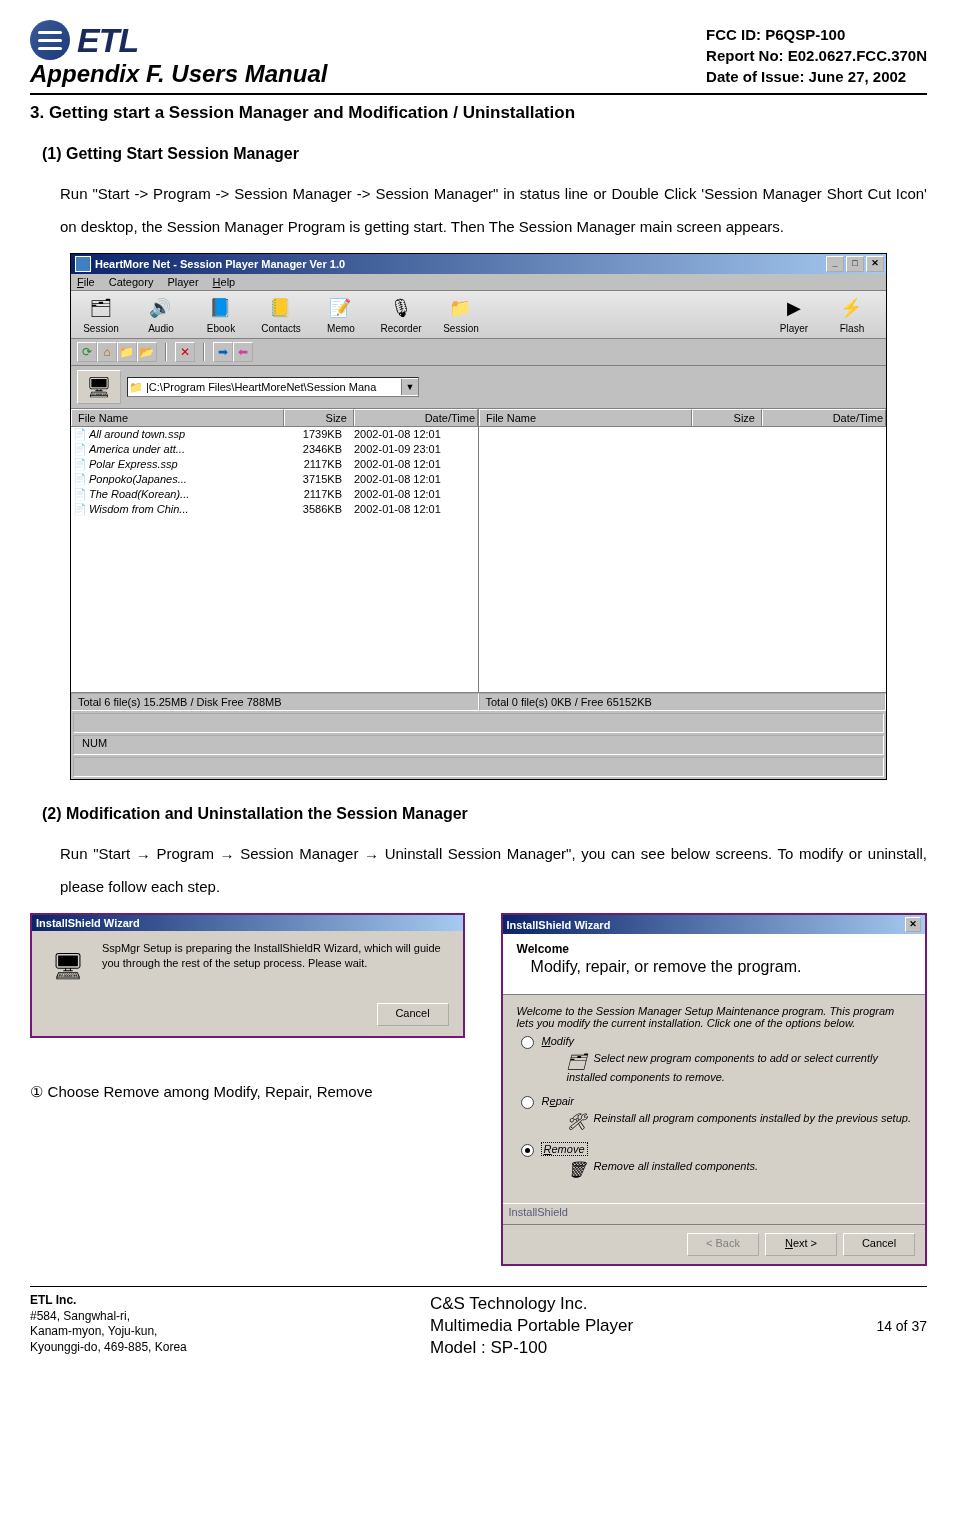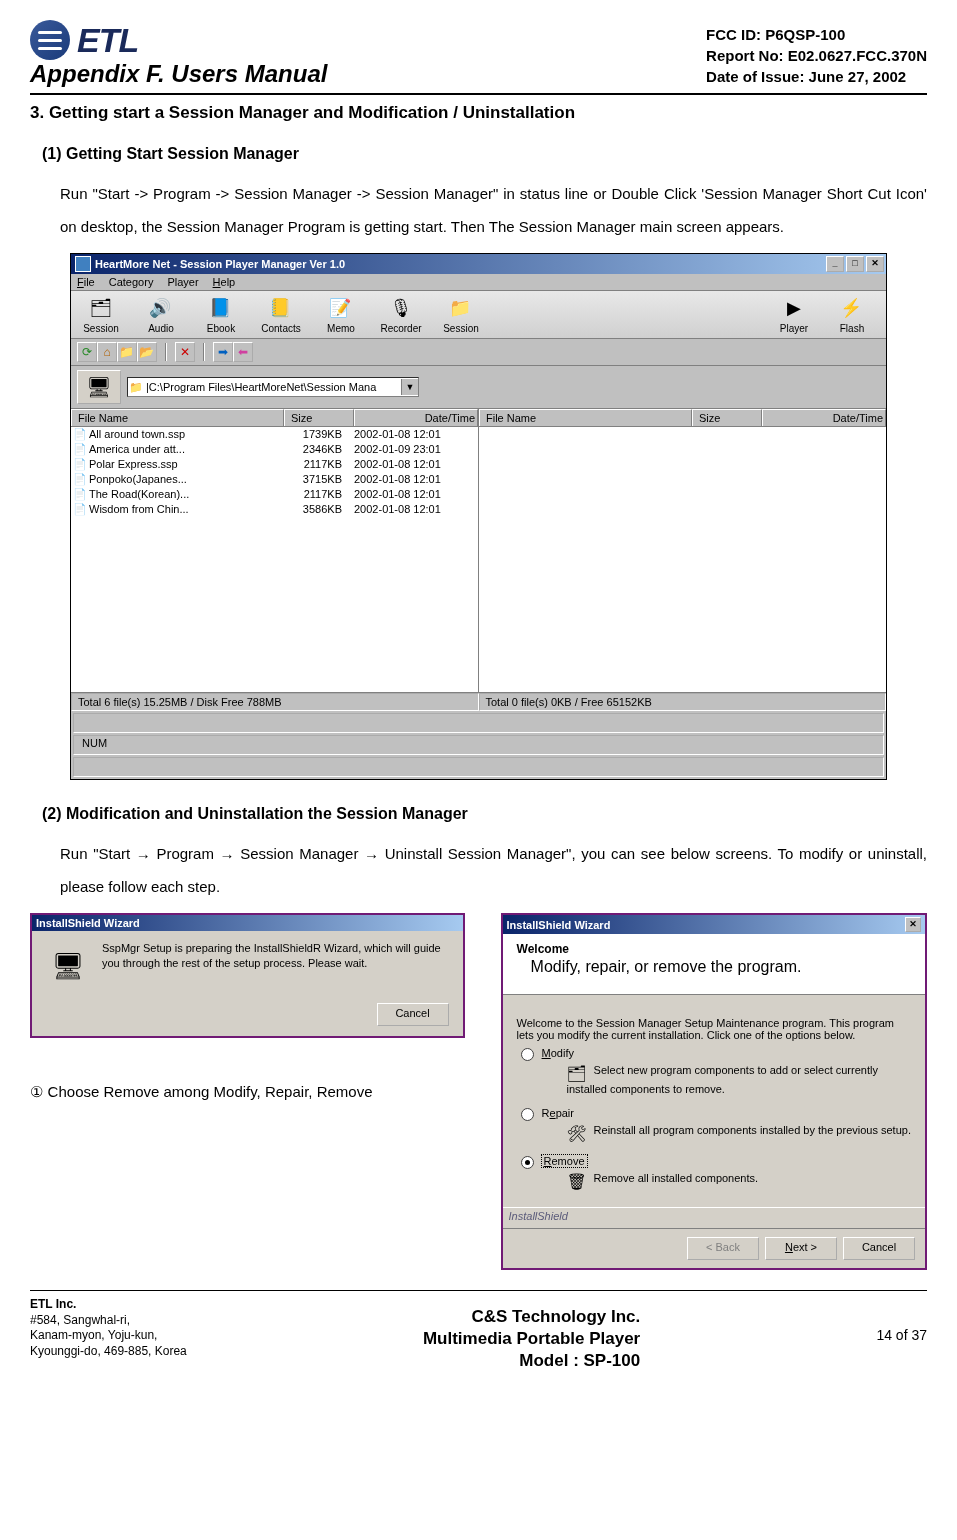--- a/index.html
+++ b/index.html
@@ -276,38 +276,38 @@
       font-size: 11px;
     }
     .fh {
       border-right: 1px solid #808080;
       border-top: 1px solid #fff;
       border-left: 1px solid #fff;
       padding: 2px 6px;
       box-sizing: border-box;
     }
     .fh-name { flex: 1; }
-    .fh-size { width: 70px; text-align: left; }
+    .fh-size { width: 70px; text-align: right; }
     .fh-date { width: 124px; text-align: right; padding-right: 2px;}
     .file-list {
       background: #fff;
       height: 265px;
       overflow: hidden;
     }
     .frow {
       display: flex;
       font-size: 11px;
       padding: 1px 0;
     }
     .fc-icon {
       width: 18px;
       text-align: center;
       font-size: 11px;
     }
-    .fc-name { flex: 1; white-space: nowrap; overflow: hidden;}
+    .fc-name { flex: 1; white-space: nowrap; overflow: hidden; font-style: italic;}
     .fc-size { width: 70px; text-align: right; padding-right: 6px;}
     .fc-date { width: 124px; text-align: left; padding-left: 6px;}
     .status-row {
       display: flex;
       background: #c0c0c0;
     }
     .status-cell {
       width: 50%;
       border: 1px inset #fff;
       padding: 2px 6px;
@@ -381,22 +381,23 @@
     .wiz-white-header .wh-title {
       font-weight: bold;
       font-size: 12px;
     }
     .wiz-white-header .wh-sub {
       font-size: 16px;
       margin-left: 14px;
       margin-top: 2px;
     }
     .wiz-content {
-      padding: 22px 14px 4px 14px;
-      font-size: 11px;
+      padding: 10px 14px 4px 14px;
+      font-size: 11px;
+      font-style: italic;
     }
     .radio-row {
       display: flex;
       align-items: flex-start;
       gap: 8px;
       margin: 6px 0 3px 4px;
     }
     .radio-circle {
       width: 11px;
       height: 11px;
@@ -421,24 +422,24 @@
     .radio-focus {
       outline: 1px dotted #000;
       padding: 0 2px;
     }
     .radio-desc {
       margin-left: 50px;
       margin-bottom: 12px;
       font-size: 11px;
     }
     .wiz-footer-label {
-      font-style: italic;
       color: #5a5a7a;
       padding: 2px 0 6px 6px;
       border-top: 1px solid #fff;
+      margin-top: 8px;
     }
     .wiz-buttons {
       background: #d4d0c8;
       border-top: 1px solid #808080;
       display: flex;
       justify-content: flex-end;
       gap: 6px;
       padding: 8px 10px;
     }
     .wiz-btn {
@@ -492,25 +493,24 @@
       align-items: flex-start;
     }
     .footer-left {
       font-size: 12px;
       line-height: 1.3;
     }
     .footer-left .bold {
       font-weight: bold;
     }
     .footer-center {
-      font-weight: bold;
-      text-align: right;
+      font-weight: normal;
+      text-align: left;
       font-size: 17px;
       line-height: 1.3;
-      margin-top: 9px;
     }
     .footer-right {
       font-size: 14px;
       align-self: center;
     }
   </style>
 </head>
 <body>
 
 <div class="header-row">

